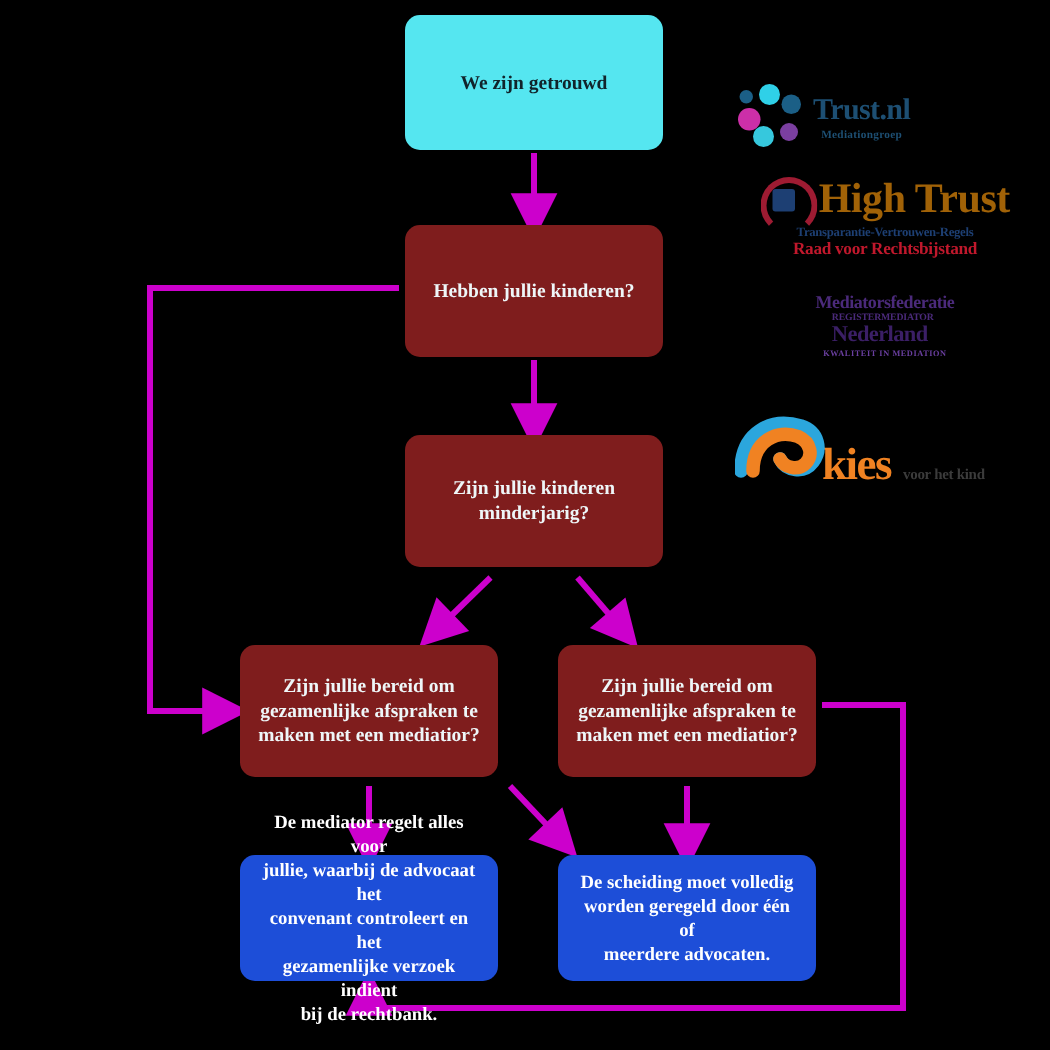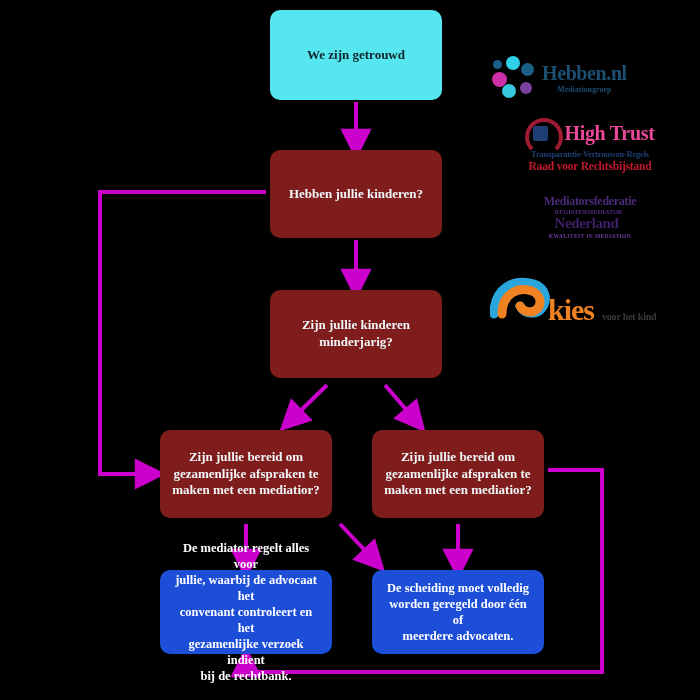--- a/index.html
+++ b/index.html
@@ -54,21 +54,21 @@
   .bm-txt{margin-left:4px;}
   .bm-title{font-size:20px;font-weight:700;color:#1d4f73;letter-spacing:-.4px;line-height:1;}
   .bm-sub{font-size:7.5px;font-weight:700;color:#1d4f73;letter-spacing:.2px;text-align:center;margin-top:2px;}
 
   
   #logo-hightrust{top:78px;height:62px;flex-direction:column;align-items:stretch;}
   .ht-row{display:flex;align-items:center;justify-content:center;}
   .ht-mark{width:34px;height:30px;flex:0 0 34px;position:relative;}
   .ht-arc{position:absolute;left:0;top:0;width:30px;height:30px;border:4px solid #9e1b32;border-radius:50%;border-bottom-color:transparent;}
   .ht-sq{position:absolute;left:8px;top:8px;width:15px;height:15px;background:#1d3f73;border-radius:2px;}
-  .ht-name{font-size:20px;font-weight:700;color:#ec4899;letter-spacing:-.3px;margin-left:5px;line-height:1;}
+  .ht-name{font-size:28px;font-weight:700;color:#a16207;letter-spacing:-.3px;margin-left:5px;line-height:1;}
   .ht-tag{font-size:8.5px;font-weight:700;color:#1d3f73;text-align:center;margin-top:1px;letter-spacing:-.2px;}
   .ht-raad{font-size:11.5px;font-weight:700;color:#c0182c;text-align:center;margin-top:1px;letter-spacing:-.2px;}
 
   
   #logo-mfn{top:154px;height:44px;flex-direction:column;align-items:center;justify-content:center;}
   .mfn-1{font-size:12px;font-weight:700;color:#4b2a7b;letter-spacing:-.3px;font-family:Liberation Serif, serif;}
   .mfn-2{display:flex;align-items:baseline;justify-content:center;margin-top:-1px;flex-direction:column;}
   .mfn-small{font-size:6.5px;font-weight:700;color:#4b2a7b;letter-spacing:-.1px;margin-right:3px;}
   .mfn-big{font-size:15px;font-weight:700;color:#3b1f66;letter-spacing:-.4px;}
   .mfn-3{font-size:5.5px;font-weight:700;color:#6a3fa0;margin-top:1px;letter-spacing:.4px;}
@@ -154,21 +154,21 @@
     <div class="logo" id="logo-bmiddl">
       <div class="bm-mark">
         <span class="bm-dot bm-d6"></span>
         <span class="bm-dot bm-d2"></span>
         <span class="bm-dot bm-d3"></span>
         <span class="bm-dot bm-d1"></span>
         <span class="bm-dot bm-d4"></span>
         <span class="bm-dot bm-d5"></span>
       </div>
       <div class="bm-txt">
-        <div class="bm-title">Hebben.nl</div>
+        <div class="bm-title">Trust.nl</div>
         <div class="bm-sub">Mediationgroep</div>
       </div>
     </div>
 
     <div class="logo" id="logo-hightrust">
       <div class="ht-row">
         <div class="ht-mark">
           <span class="ht-arc"></span>
           <span class="ht-sq"></span>
         </div>

